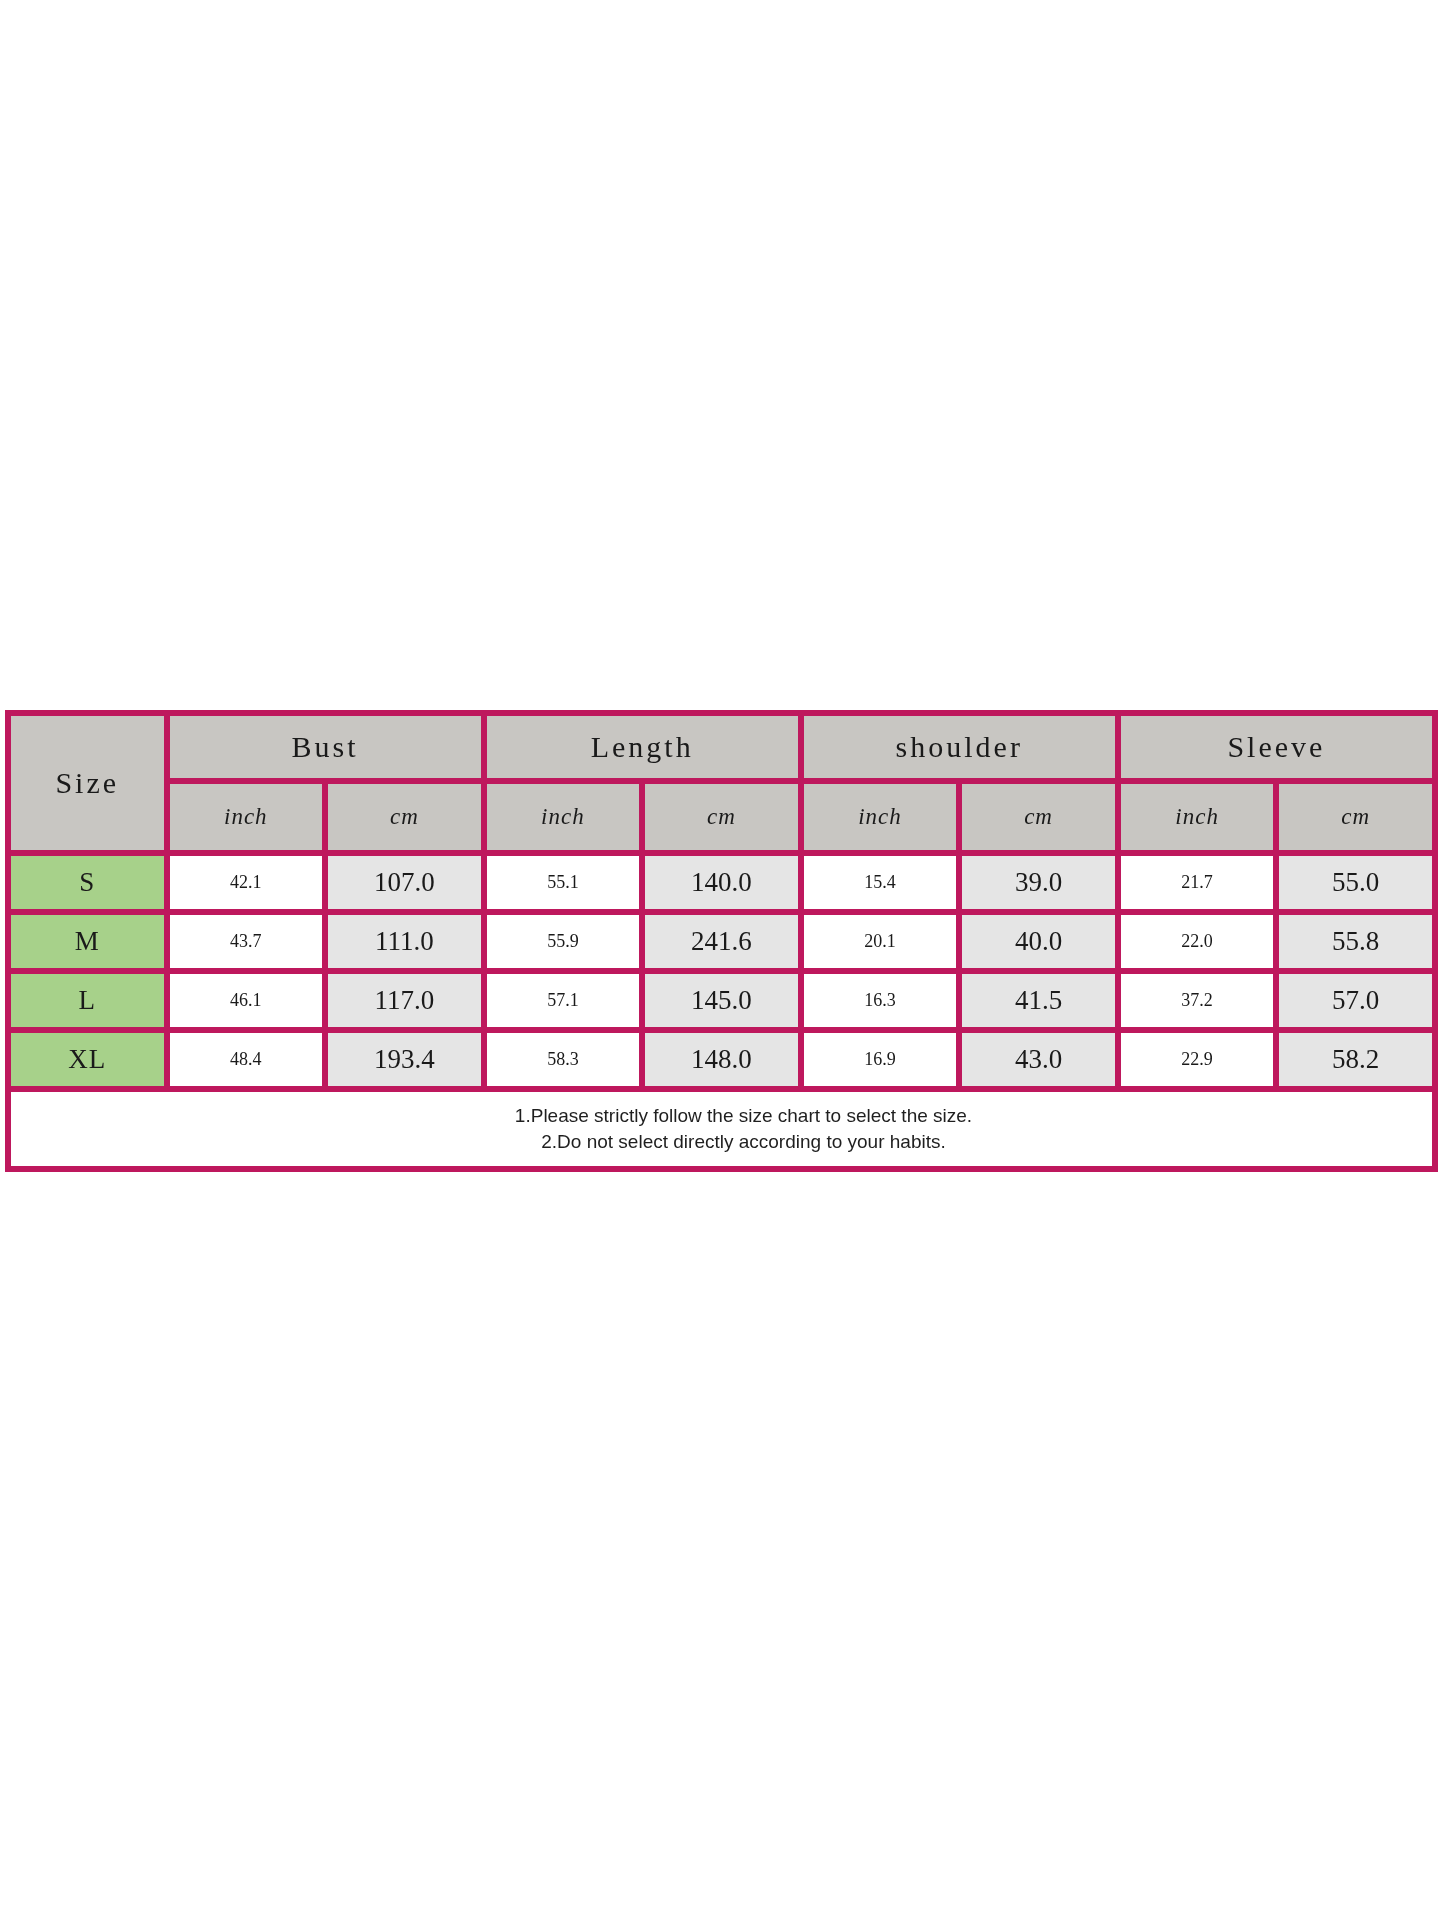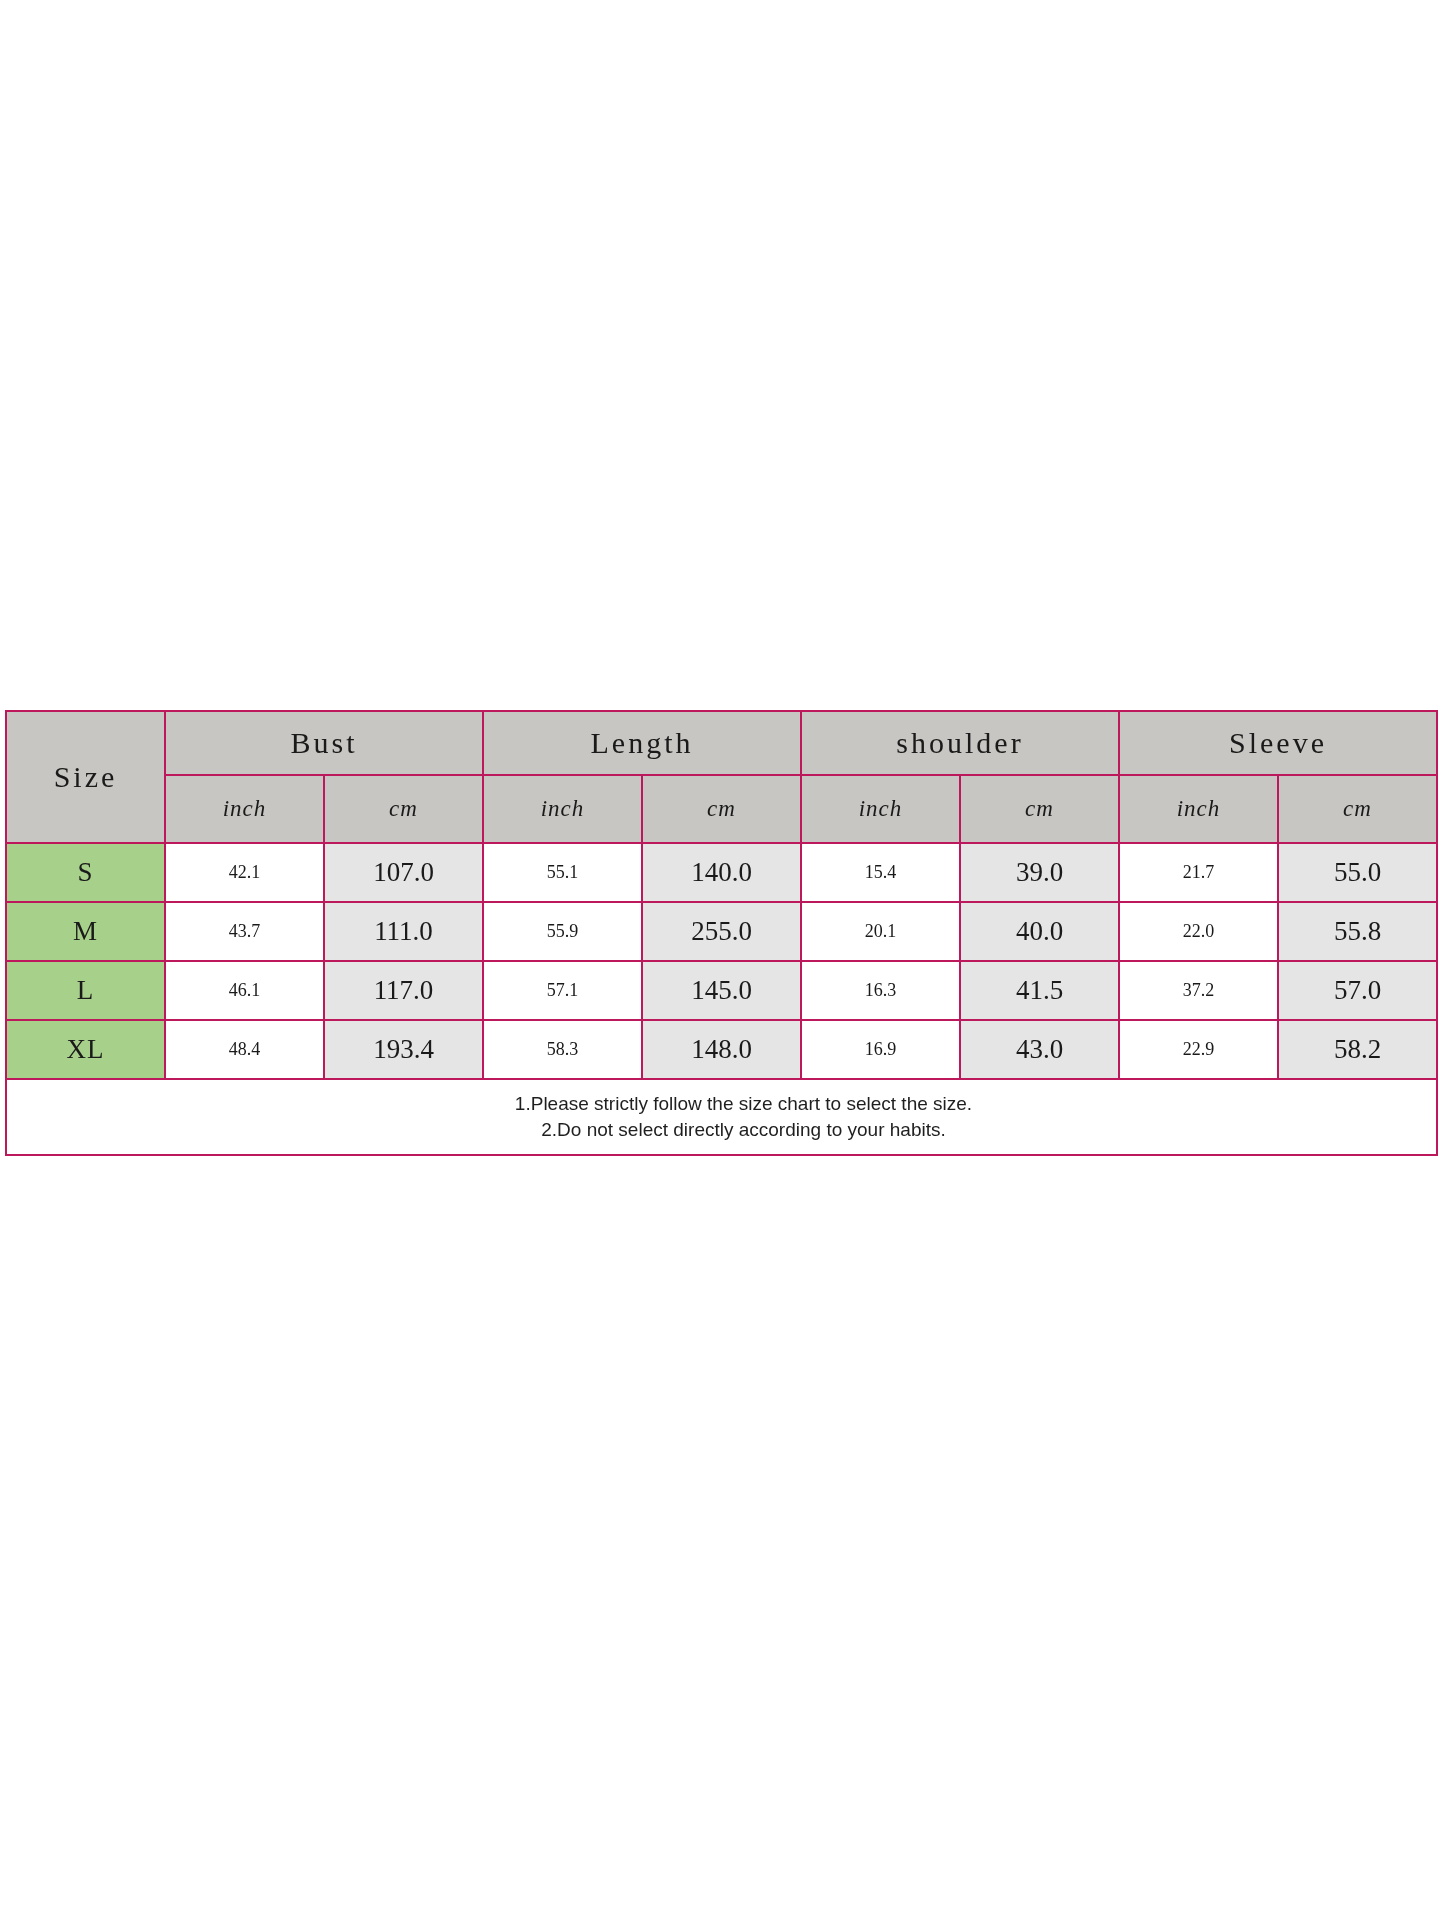--- a/index.html
+++ b/index.html
@@ -24,21 +24,21 @@
 
   table.size-chart {
     border-collapse: collapse;
     width: 1433px;
     table-layout: fixed;
     background: #ffffff;
   }
 
   table.size-chart td,
   table.size-chart th {
-    border: 2px solid #be185d;
+    border: 6px solid #be185d;
     text-align: center;
     vertical-align: middle;
     font-weight: normal;
     padding: 0;
   }
 
   
   .hdr-gray {
     background: #c8c6c2;
     color: #1a1a1a;
@@ -128,21 +128,21 @@
         <td class="val-inch">15.4</td>
         <td class="val-cm">39.0</td>
         <td class="val-inch">21.7</td>
         <td class="val-cm">55.0</td>
       </tr>
       <tr>
         <td class="size-cell">M</td>
         <td class="val-inch">43.7</td>
         <td class="val-cm">111.0</td>
         <td class="val-inch">55.9</td>
-        <td class="val-cm">255.0</td>
+        <td class="val-cm">241.6</td>
         <td class="val-inch">20.1</td>
         <td class="val-cm">40.0</td>
         <td class="val-inch">22.0</td>
         <td class="val-cm">55.8</td>
       </tr>
       <tr>
         <td class="size-cell">L</td>
         <td class="val-inch">46.1</td>
         <td class="val-cm">117.0</td>
         <td class="val-inch">57.1</td>

